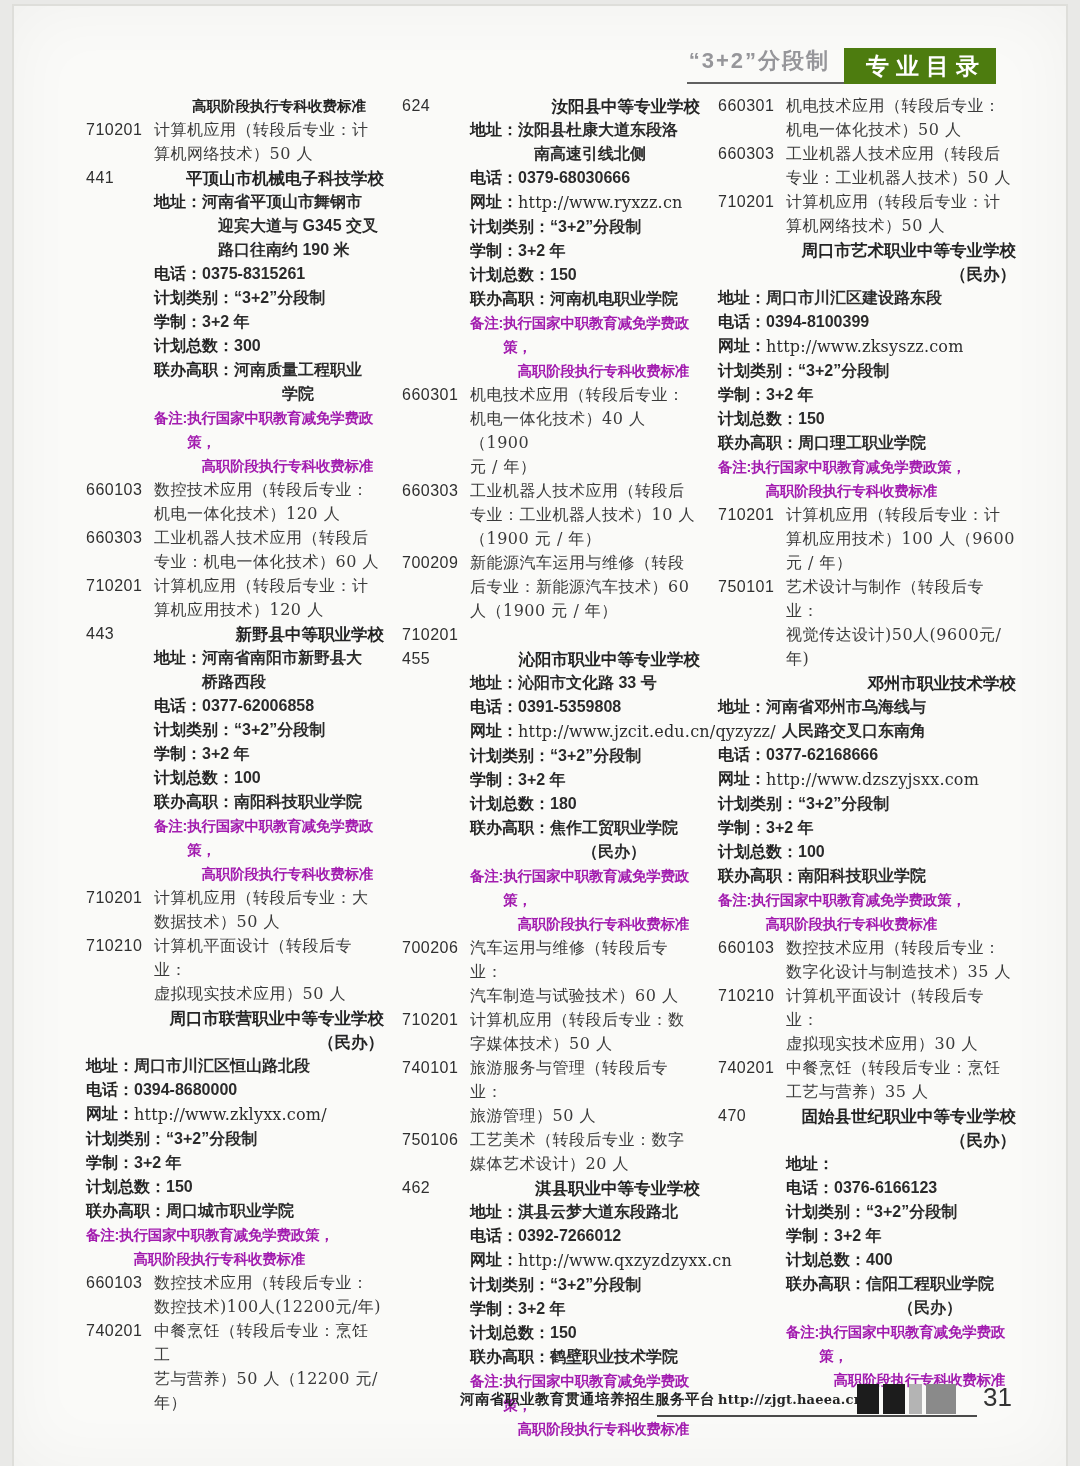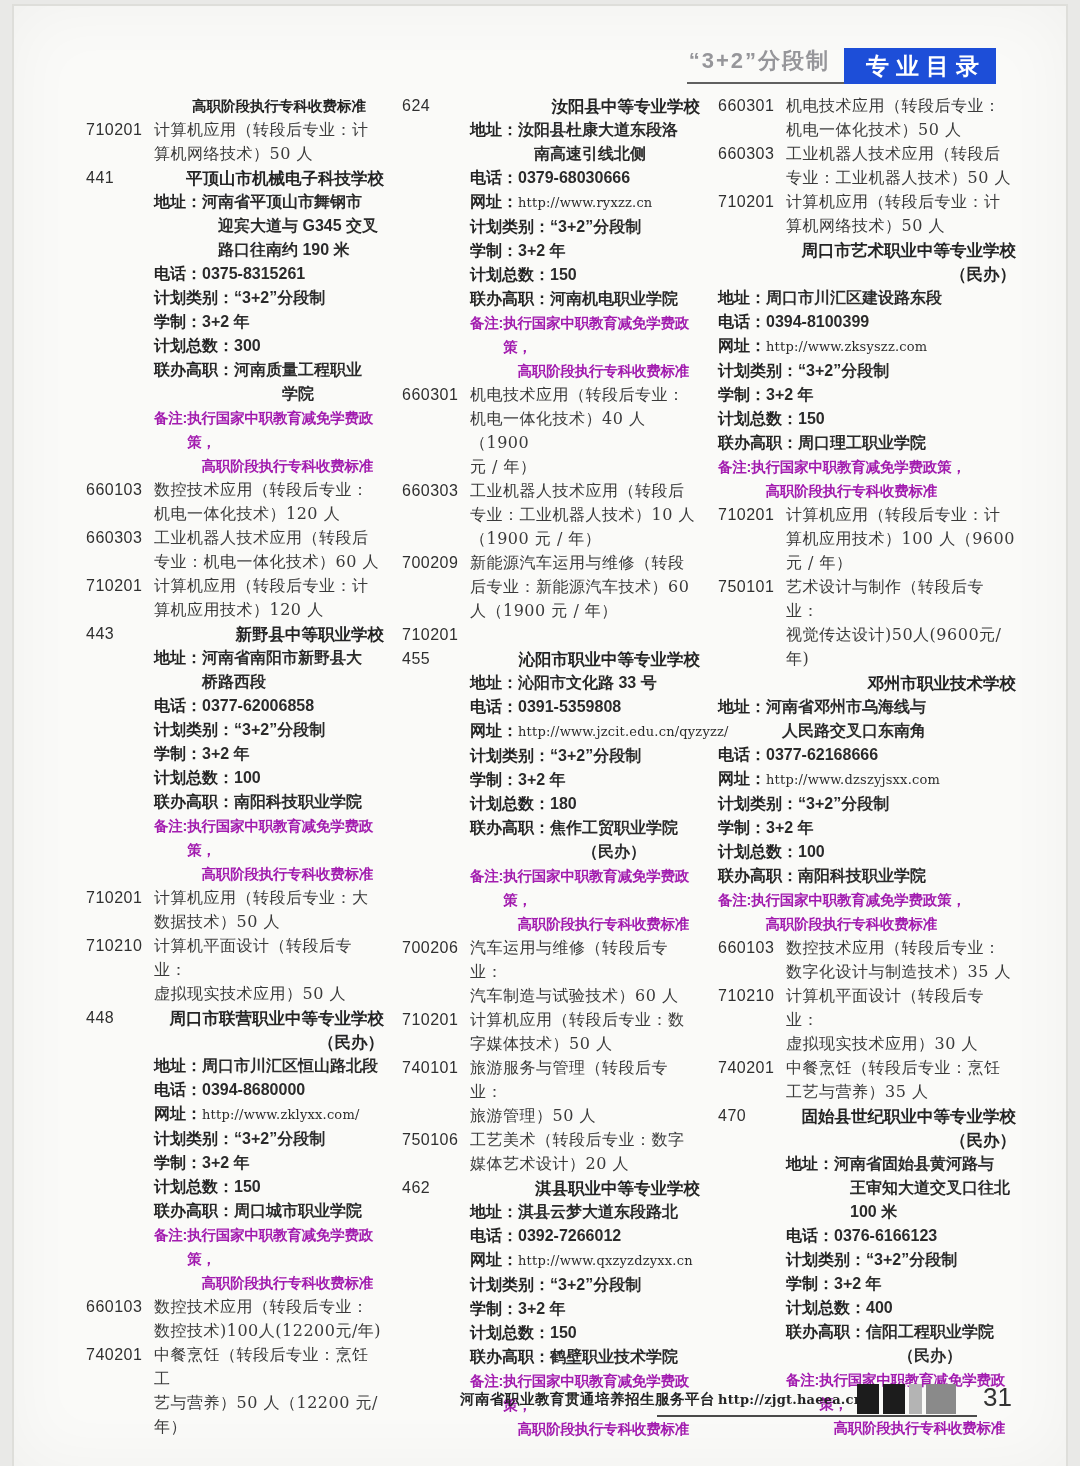--- a/index.html
+++ b/index.html
@@ -3,36 +3,36 @@
 <meta charset="utf-8">
 <style>
   html,body{margin:0;padding:0;background:#e9e9e7;}
   .page{position:relative;width:1056px;height:1466px;margin:4px auto;background:#fafaf8;
         overflow:hidden;font-family:"Liberation Sans",sans-serif;color:#2f2f2f;
         box-shadow:inset 0 0 0 2px #dededa, inset 0 0 70px rgba(0,0,0,0.045);}
   
   .hdr{position:absolute;top:42px;right:72px;display:flex;align-items:flex-end;}
   .hdr-left{color:#96969a;font-size:22px;font-weight:600;letter-spacing:2px;
             padding:0 14px 6px 2px;border-bottom:2px solid #606060;}
-  .badge{background:#1d4ed8;color:#fff;font-size:23px;font-weight:700;
+  .badge{background:#4d7c0f;color:#fff;font-size:23px;font-weight:700;
          letter-spacing:7px;padding:5px 10px 5px 22px;line-height:26px;}
   
   .main{position:absolute;top:90px;left:74px;display:flex;gap:14px;}
   .col{width:302px;flex:none;}
   .row{display:flex;}
   .code{width:68px;flex:none;font-size:16px;letter-spacing:0.5px;color:#2f2f2f;line-height:24px;}
   .body{flex:1;min-width:0;padding-right:4px;line-height:24px;}
   .sname{font-weight:700;font-size:16.5px;color:#242424;white-space:pre-wrap;text-align:right;}
   .kai{font-family:"DejaVu Serif",serif;font-size:16px;color:#3a3a3a;
        letter-spacing:0.5px;white-space:pre-wrap;}
   .field{display:flex;}
   .flabel{font-weight:700;white-space:nowrap;color:#242424;font-size:16px;line-height:24px;}
   .fvalue{font-weight:600;color:#2b2b2b;font-size:16px;flex:1;min-width:0;
           white-space:pre-wrap;line-height:24px;}
-  .f-url .fvalue{font-family:"DejaVu Serif",serif;font-weight:400;font-size:13px;
+  .f-url .fvalue{font-family:"DejaVu Serif",serif;font-weight:400;font-size:16px;
           letter-spacing:0.2px;padding-top:1px;}
   .f-note .flabel,.f-note .fvalue{font-size:14.5px;font-weight:700;letter-spacing:-0.2px;color:#a21caf;}
   .note-cont{font-size:14.5px;font-weight:700;color:#222;padding-left:38px;white-space:pre-wrap;}
   
   .footer{position:absolute;left:0;top:1378px;right:0;height:46px;}
   .fplat{position:absolute;left:448px;top:8px;font-family:"DejaVu Serif",serif;
          font-weight:700;font-size:14.5px;letter-spacing:0.5px;color:#242424;}
   .furl{position:absolute;left:706px;top:10px;font-family:"DejaVu Serif",serif;
         font-weight:700;font-size:13px;letter-spacing:0.2px;color:#242424;}
   .fline{position:absolute;left:645px;top:33px;width:320px;border-top:2px solid #4a4a4a;}
@@ -167,21 +167,20 @@
           </div>
         </div>
         <div class="row">
           <div class="code">710210</div>
           <div class="body">
             <div class="kai">计算机平面设计（转段后专业：
 虚拟现实技术应用）50 人</div>
           </div>
         </div>
         <div class="row">
-          <div class="code">448</div>
           <div class="body">
             <div class="sname">周口市联营职业中等专业学校
 （民办）</div>
             <div class="field">
               <span class="flabel">地址：</span>
               <span class="fvalue">周口市川汇区恒山路北段</span>
             </div>
             <div class="field">
               <span class="flabel">电话：</span>
               <span class="fvalue">0394-8680000</span>
@@ -540,23 +539,20 @@
 工艺与营养）35 人</div>
           </div>
         </div>
         <div class="row">
           <div class="code">470</div>
           <div class="body">
             <div class="sname">固始县世纪职业中等专业学校
 （民办）</div>
             <div class="field">
               <span class="flabel">地址：</span>
-              <span class="fvalue">河南省固始县黄河路与
-　王审知大道交叉口往北
-　100 米</span>
             </div>
             <div class="field">
               <span class="flabel">电话：</span>
               <span class="fvalue">0376-6166123</span>
             </div>
             <div class="field">
               <span class="flabel">计划类别：</span>
               <span class="fvalue">“3+2”分段制</span>
             </div>
             <div class="field">

